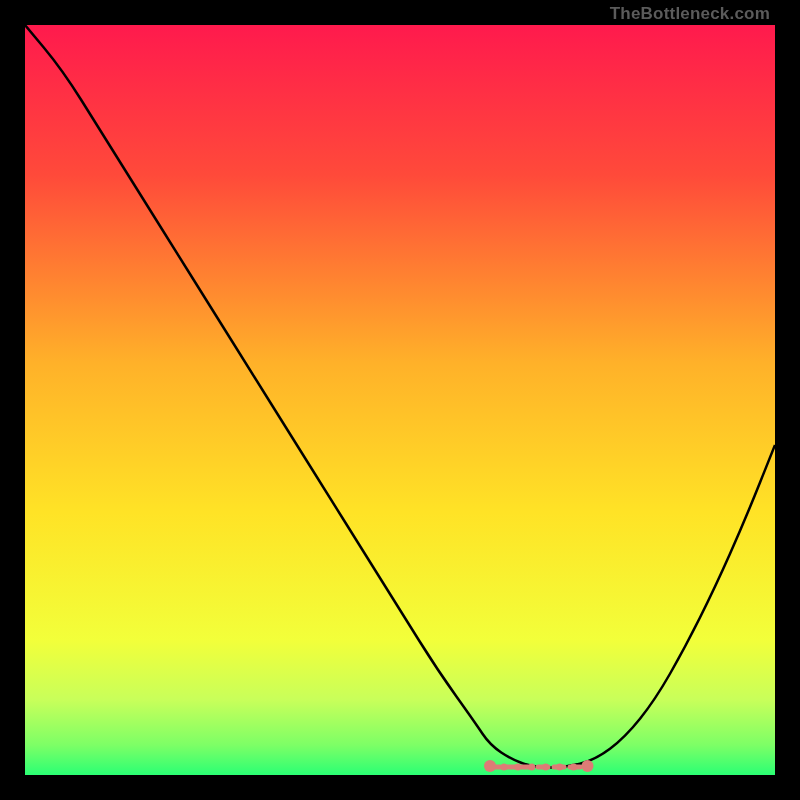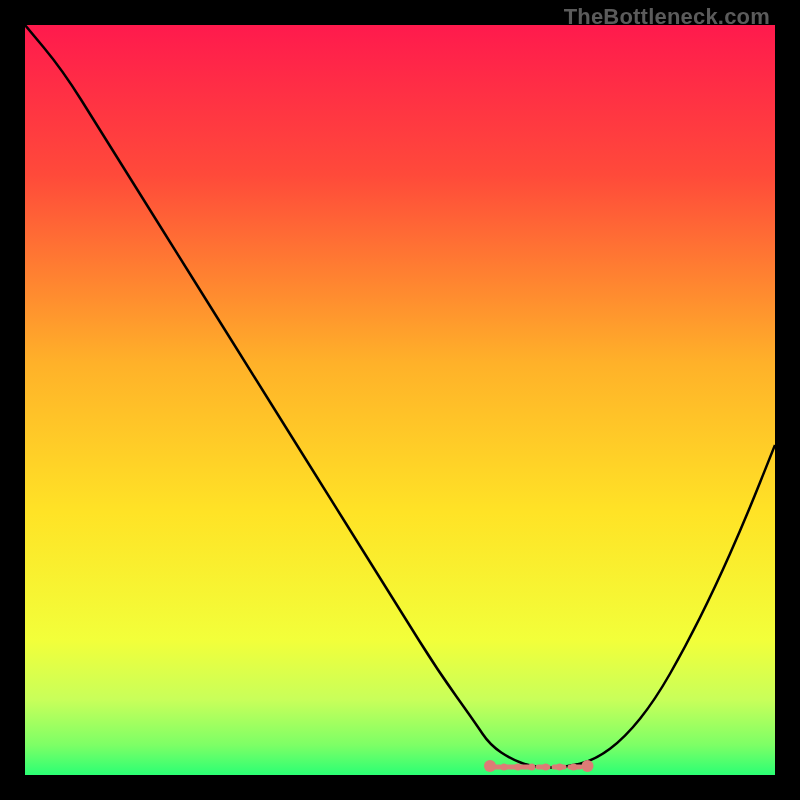--- a/index.html
+++ b/index.html
@@ -15,21 +15,21 @@
     left: 25px;
     top: 25px;
     width: 750px;
     height: 750px;
   }
   .watermark {
     position: absolute;
     top: 4px;
     right: 30px;
     font-family: Arial, Helvetica, sans-serif;
-    font-size: 22px;
+    font-size: 17px;
     font-weight: bold;
     color: #5b5b5b;
     z-index: 10;
     letter-spacing: 0.2px;
   }
   svg { display: block; }
 </style>
 </head>
 <body>
 

